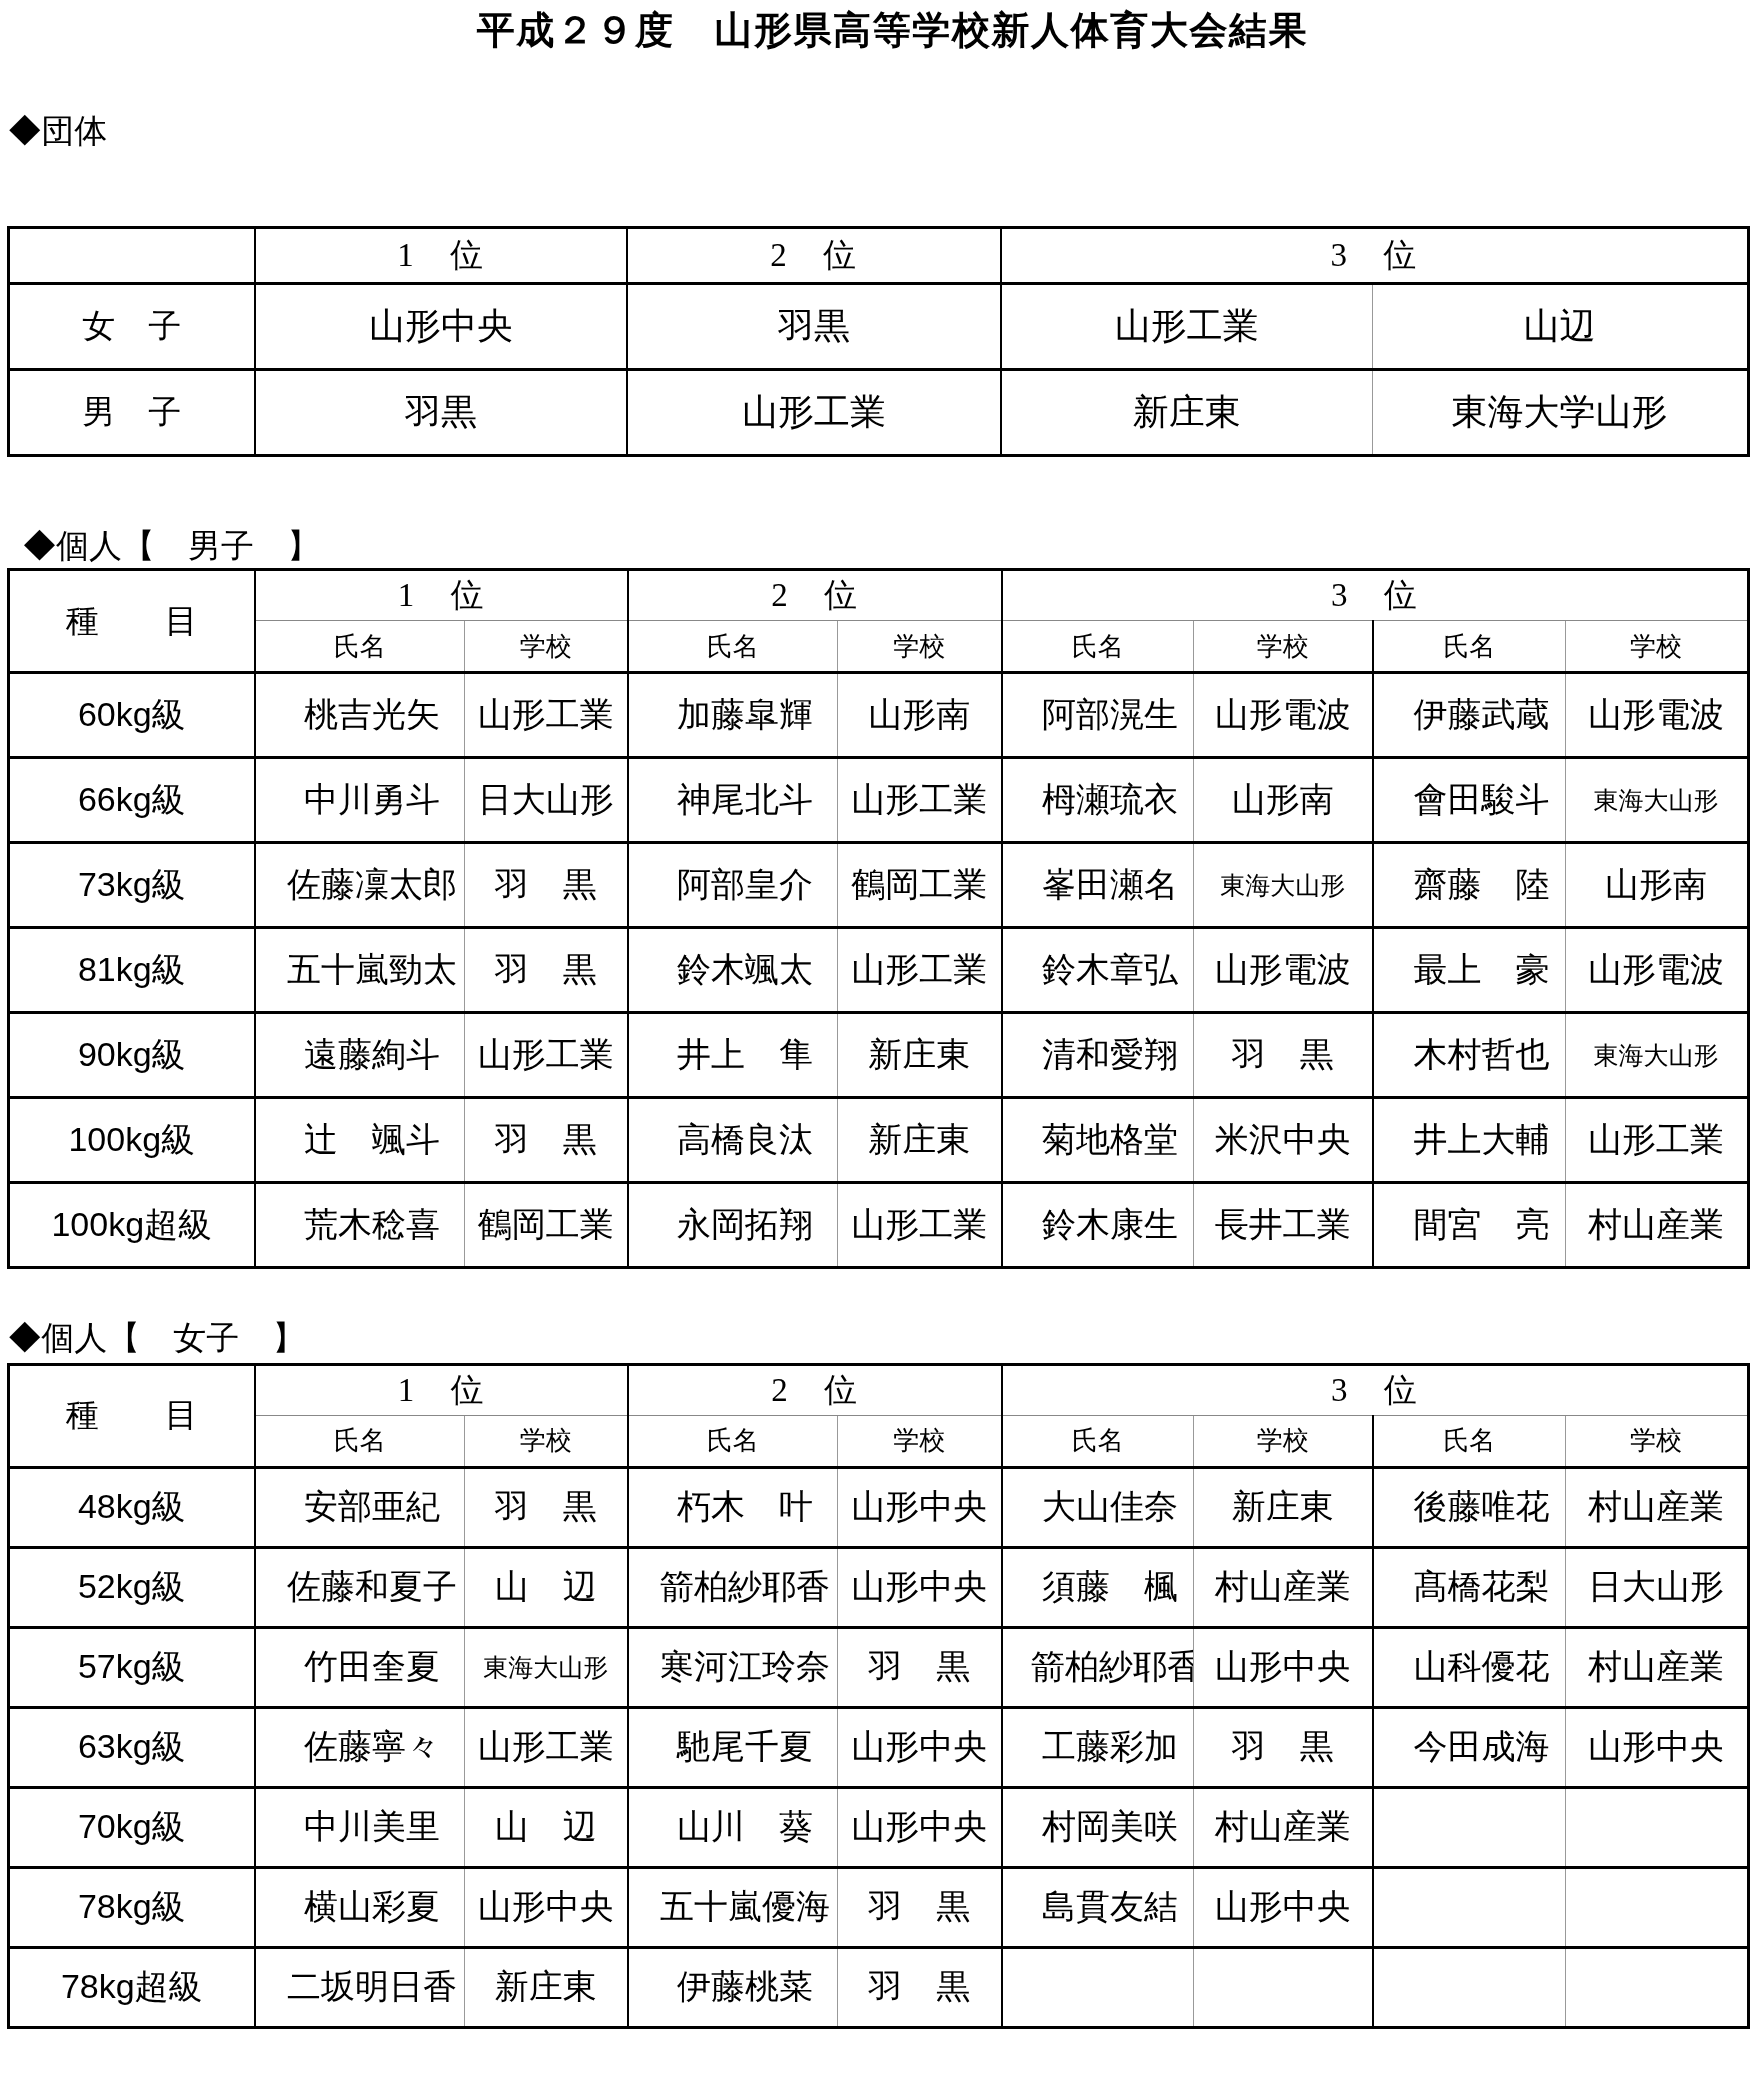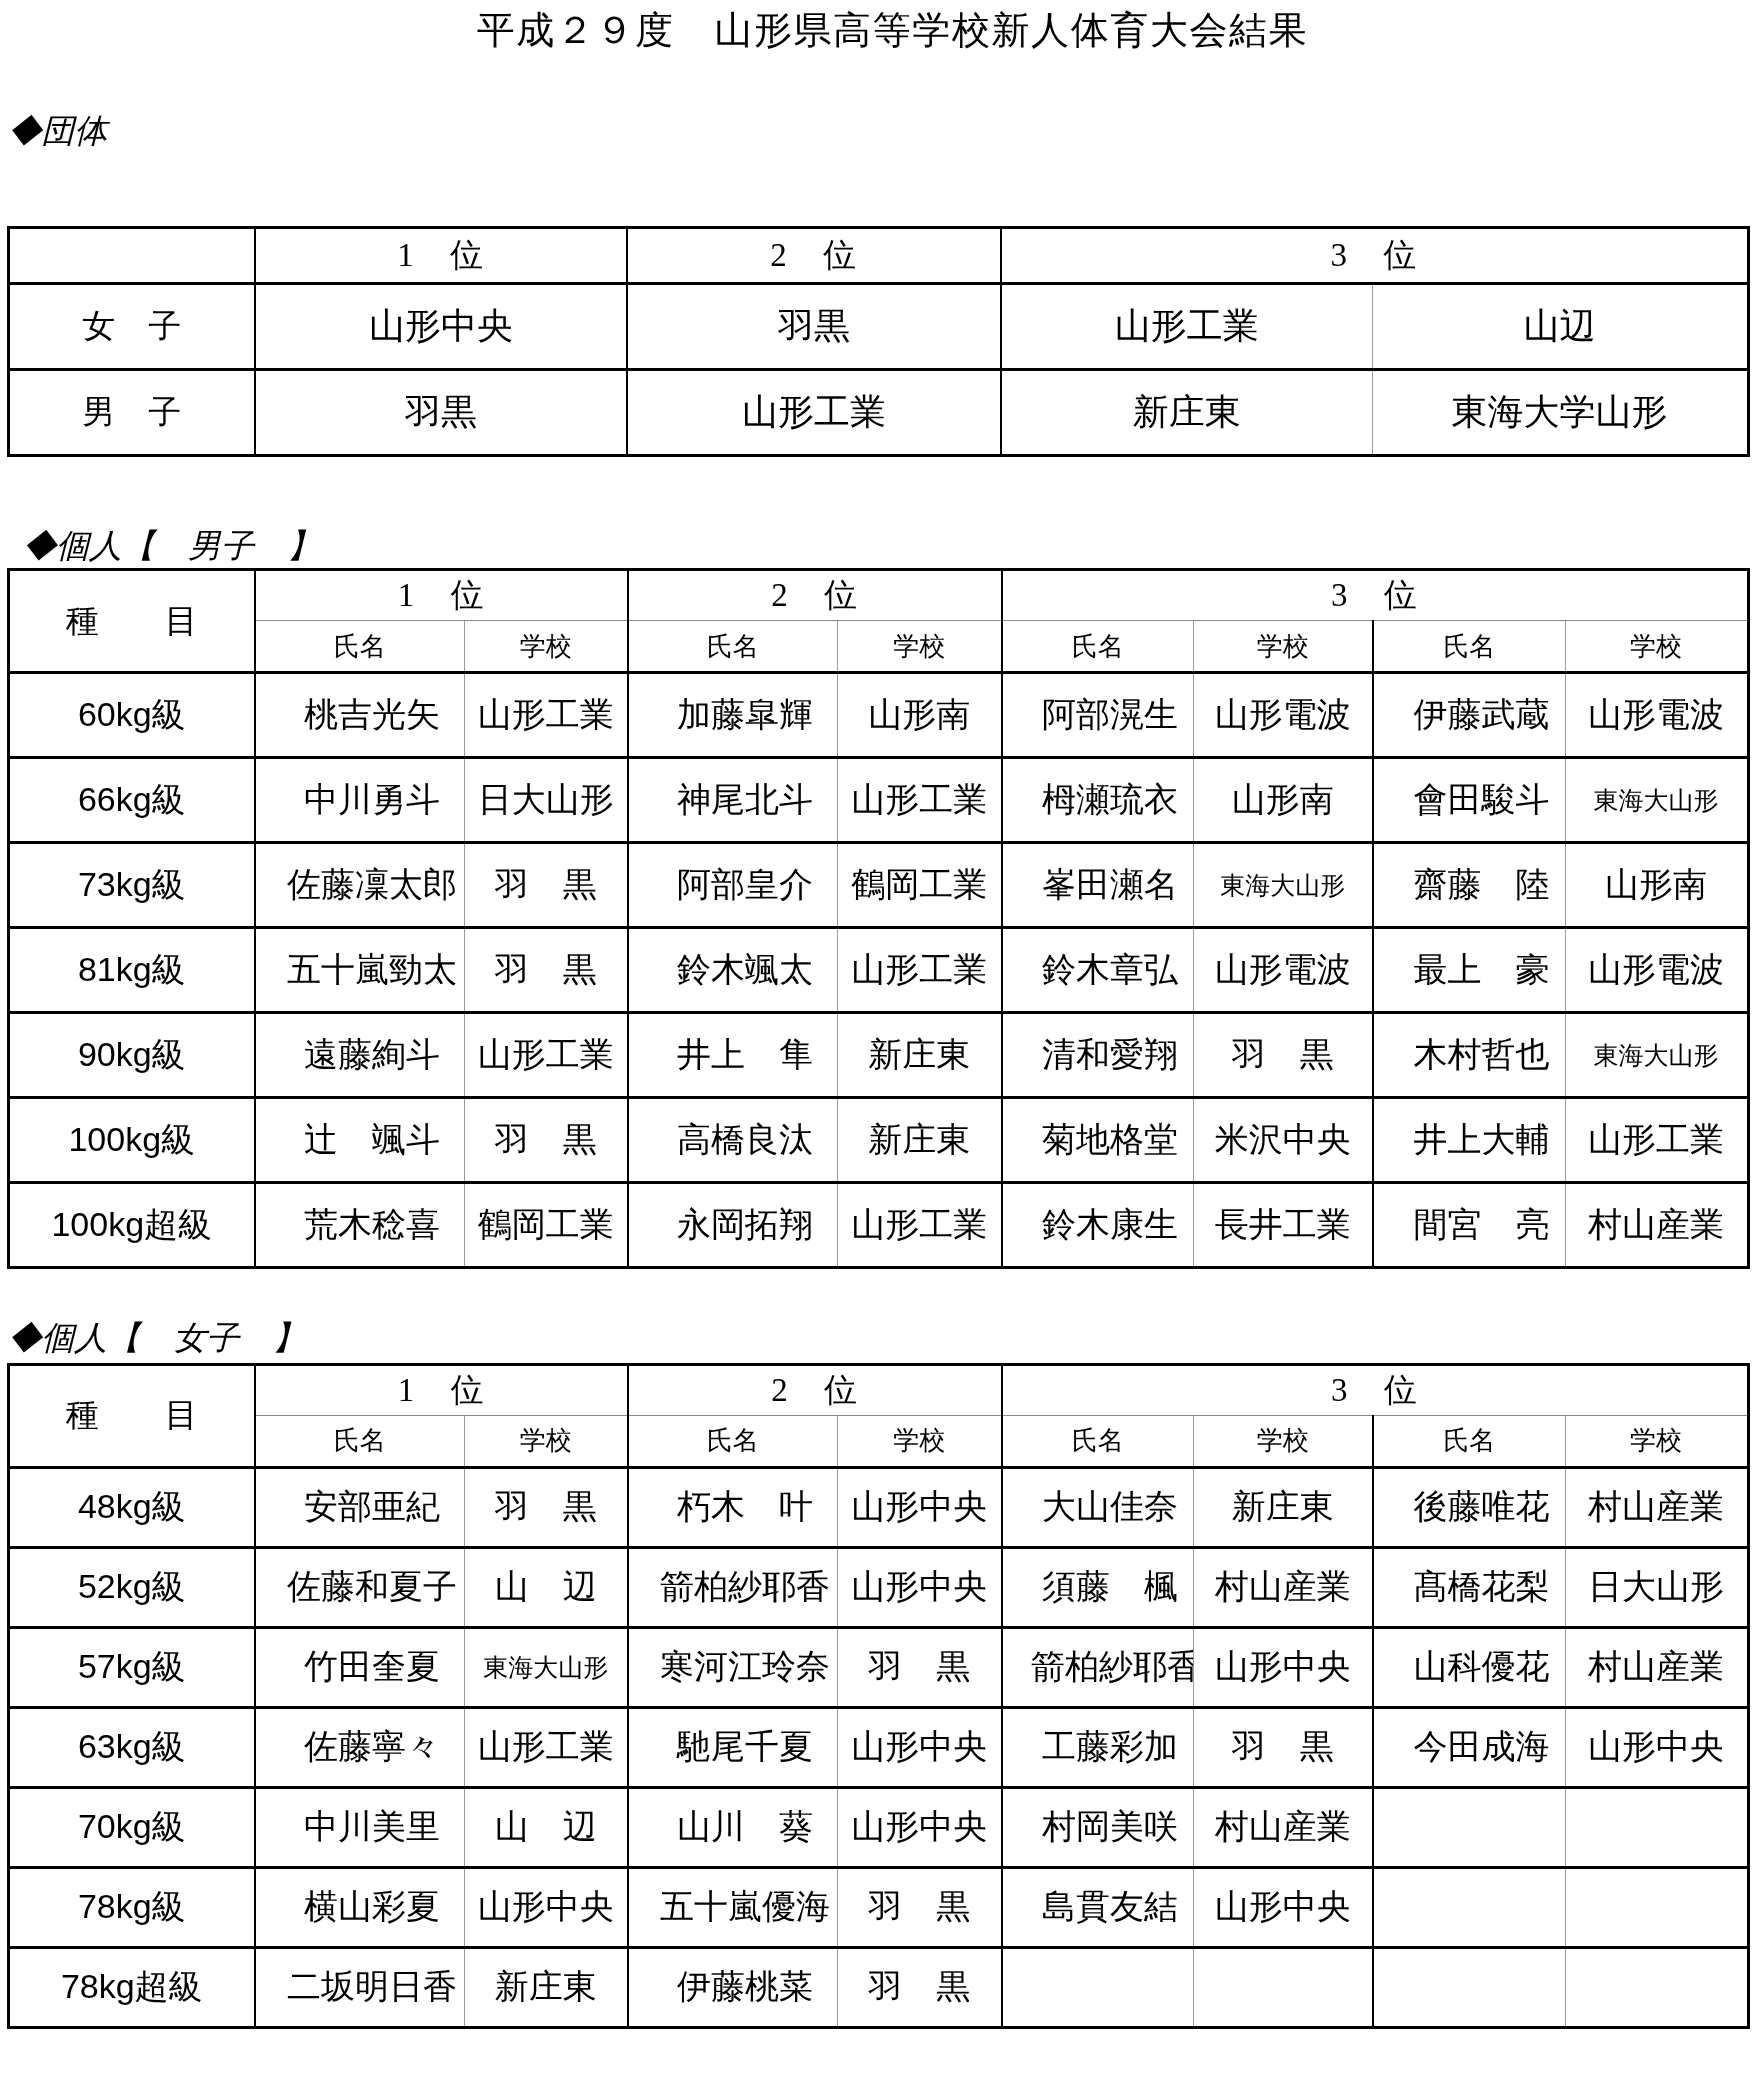--- a/index.html
+++ b/index.html
@@ -6,32 +6,31 @@
   html,body { margin:0; padding:0; }
   body {
     width:1753px; min-height:2095px;
     background:#ffffff; color:#000;
     font-family:"Liberation Sans", sans-serif;
   }
   .title {
     margin:6.5px 0 0 0;
     text-align:center;
     font-family:"Liberation Serif", serif;
-    font-weight:400;
+    font-weight:700;
     font-size:38px;
     line-height:1.25;
     letter-spacing:1.6px;
     padding-left:32px;
   }
   .sec {
     font-size:33px;
     font-weight:500;
     line-height:1.2;
     margin:0 0 0 8.2px;
-    font-style:italic;
   }
   #sec-team  { margin-top:57px; }
   #sec-men   { margin-top:69px;margin-left:23px; }
   #sec-women { margin-top:49px; }
 
   table.res {
     border-collapse:collapse;
     table-layout:fixed;
     width:1740px;
     margin-left:6.5px;

